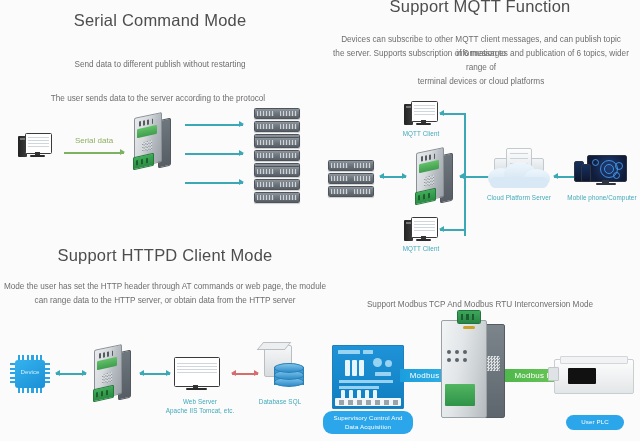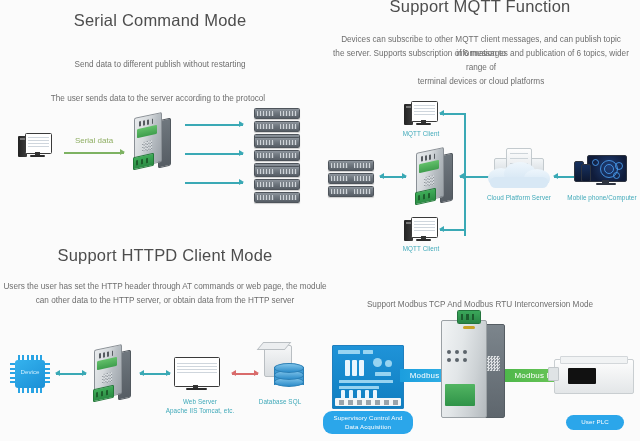--- a/index.html
+++ b/index.html
@@ -316,22 +316,22 @@
     <div class="neck"></div>
     <div class="base"></div>
     <div class="ph ph1"></div>
     <div class="ph ph2"></div>
   </div>
   <div class="cap" style="position:absolute;left:246px;top:194px;width:72px;">Mobile phone/Computer</div>
 </div>
 
 <div class="panel" style="left:0;top:220px;width:330px;height:221px;">
   <div class="title" style="position:absolute;left:0;top:25px;width:330px;">Support HTTPD Client Mode</div>
-  <div class="desc" style="position:absolute;left:2px;top:60px;width:326px;">Users the user has set the HTTP header through AT commands or web page, the module</div>
-  <div class="desc" style="position:absolute;left:2px;top:74px;width:326px;">can other data to the HTTP server, or obtain data from the HTTP server</div>
+  <div class="desc" style="position:absolute;left:2px;top:60px;width:326px;">Mode the user has set the HTTP header through AT commands or web page, the module</div>
+  <div class="desc" style="position:absolute;left:2px;top:74px;width:326px;">can range data to the HTTP server, or obtain data from the HTTP server</div>
 
   <div class="chip" style="left:10px;top:135px;">
     <div class="pins pt"></div>
       <div class="pins pb"></div>
       <div class="pins pl"></div>
       <div class="pins pr"></div>
     <div class="core"></div>
     <span>Device</span>
   </div>
 

